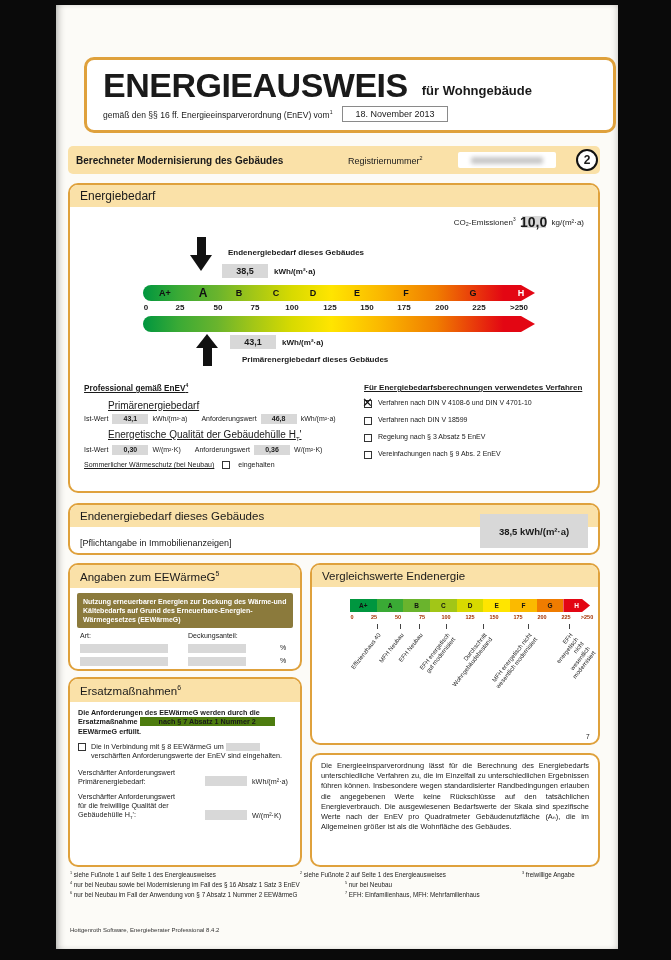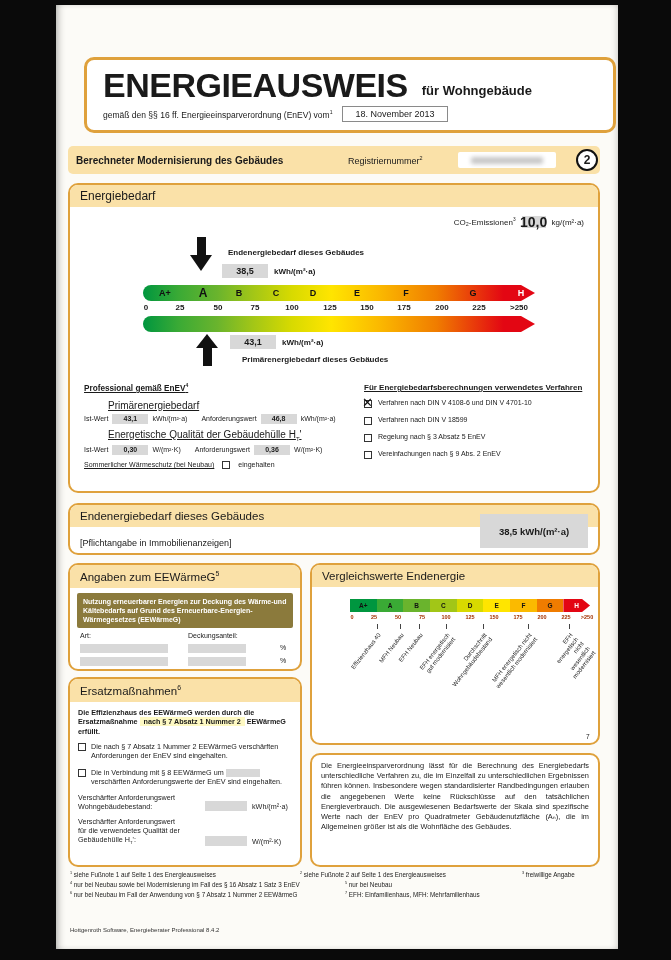--- a/index.html
+++ b/index.html
@@ -89,21 +89,21 @@
   .eew-box{left:12px;top:558px;width:234px;height:108px;}
   .eew-dark{margin:5px 7px 4px;background:var(--eewdark);color:#fff;font-size:7px;font-weight:bold;
     line-height:1.3;padding:4px 6px;border-radius:2px;}
   .eew-fields{position:relative;height:52px;font-size:7px;}
   .flabel{position:absolute;top:0;}
   .gfield{position:absolute;background:var(--gray);height:9px;}
   .pct{position:absolute;left:210px;font-size:7px;}
 
   .ersatz-box{left:12px;top:672px;width:234px;height:190px;font-size:7.2px;}
   .ers-intro{margin:6px 8px;font-weight:bold;line-height:1.3;}
-  .hl{background:#fef9c3;padding:0 4px;}
+  .hl{background:#4d7c0f;padding:0 19px;}
   .ers-cb{display:flex;gap:5px;margin:0 8px 7px;line-height:1.3;}
   .ers-cb .cb{margin-top:1px;}
   .infield{display:inline-block;width:34px;height:8px;background:var(--gray);vertical-align:middle;margin:0 2px;}
   .ers-req{display:flex;align-items:flex-end;gap:5px;margin:0 8px 6px;line-height:1.25;}
   .ers-req .txt{flex:1;}
   .ers-req .gfield2{width:42px;height:10px;background:var(--gray);flex:0 0 auto;}
   .ers-req .unit{flex:0 0 40px;}
 
   
   .vg-box{left:254px;top:558px;width:290px;height:182px;}
@@ -278,36 +278,32 @@
       <span class="gfield" style="left:118px;top:25px;width:58px;"></span>
       <span class="pct" style="top:25px;">%</span>
       <span class="gfield" style="left:10px;top:38px;width:88px;"></span>
       <span class="gfield" style="left:118px;top:38px;width:58px;"></span>
       <span class="pct" style="top:38px;">%</span>
     </div>
   </section>
 
   <section class="gbox ersatz-box">
     <div class="strip big"><span>Ersatzmaßnahmen</span><sup>6</sup></div>
-    <p class="ers-intro"><span>Die Effizienzhaus des EEWärmeG werden durch die Ersatzmaßnahme</span> <span class="hl">nach § 7 Absatz 1 Nummer 2</span> <span>EEWärmeG erfüllt.</span></p>
-    <div class="ers-cb">
-      <span class="cb"></span>
-      <span>Die nach § 7 Absatz 1 Nummer 2 EEWärmeG verschärften Anforderungen der EnEV sind eingehalten.</span>
-    </div>
+    <p class="ers-intro"><span>Die Anforderungen des EEWärmeG werden durch die Ersatzmaßnahme</span> <span class="hl">nach § 7 Absatz 1 Nummer 2</span> <span>EEWärmeG erfüllt.</span></p>
     <div class="ers-cb">
       <span class="cb"></span>
       <span><span>Die in Verbindung mit § 8 EEWärmeG um</span><span class="infield"></span><span>verschärften Anforderungswerte der EnEV sind eingehalten.</span></span>
     </div>
     <div class="ers-req">
-      <span class="txt"><span>Verschärfter Anforderungswert</span><br><span>Wohngebäudebestand:</span></span>
+      <span class="txt"><span>Verschärfter Anforderungswert</span><br><span>Primärenergiebedarf:</span></span>
       <span class="gfield2"></span>
       <span class="unit">kWh/(m²·a)</span>
     </div>
     <div class="ers-req">
-      <span class="txt"><span>Verschärfter Anforderungswert</span><br><span>für die verwendetes Qualität der</span><br><span>Gebäudehülle H</span><sub>T</sub><span>':</span></span>
+      <span class="txt"><span>Verschärfter Anforderungswert</span><br><span>für die freiwillige Qualität der</span><br><span>Gebäudehülle H</span><sub>T</sub><span>':</span></span>
       <span class="gfield2"></span>
       <span class="unit">W/(m²·K)</span>
     </div>
   </section>
 
   <section class="gbox vg-box">
     <div class="strip big"><span>Vergleichswerte Endenergie</span></div>
     <div class="vg-area">
       <div class="vg-band">
         <span class="vg-cell" style="background: rgb(0, 150, 63);">A+</span>

